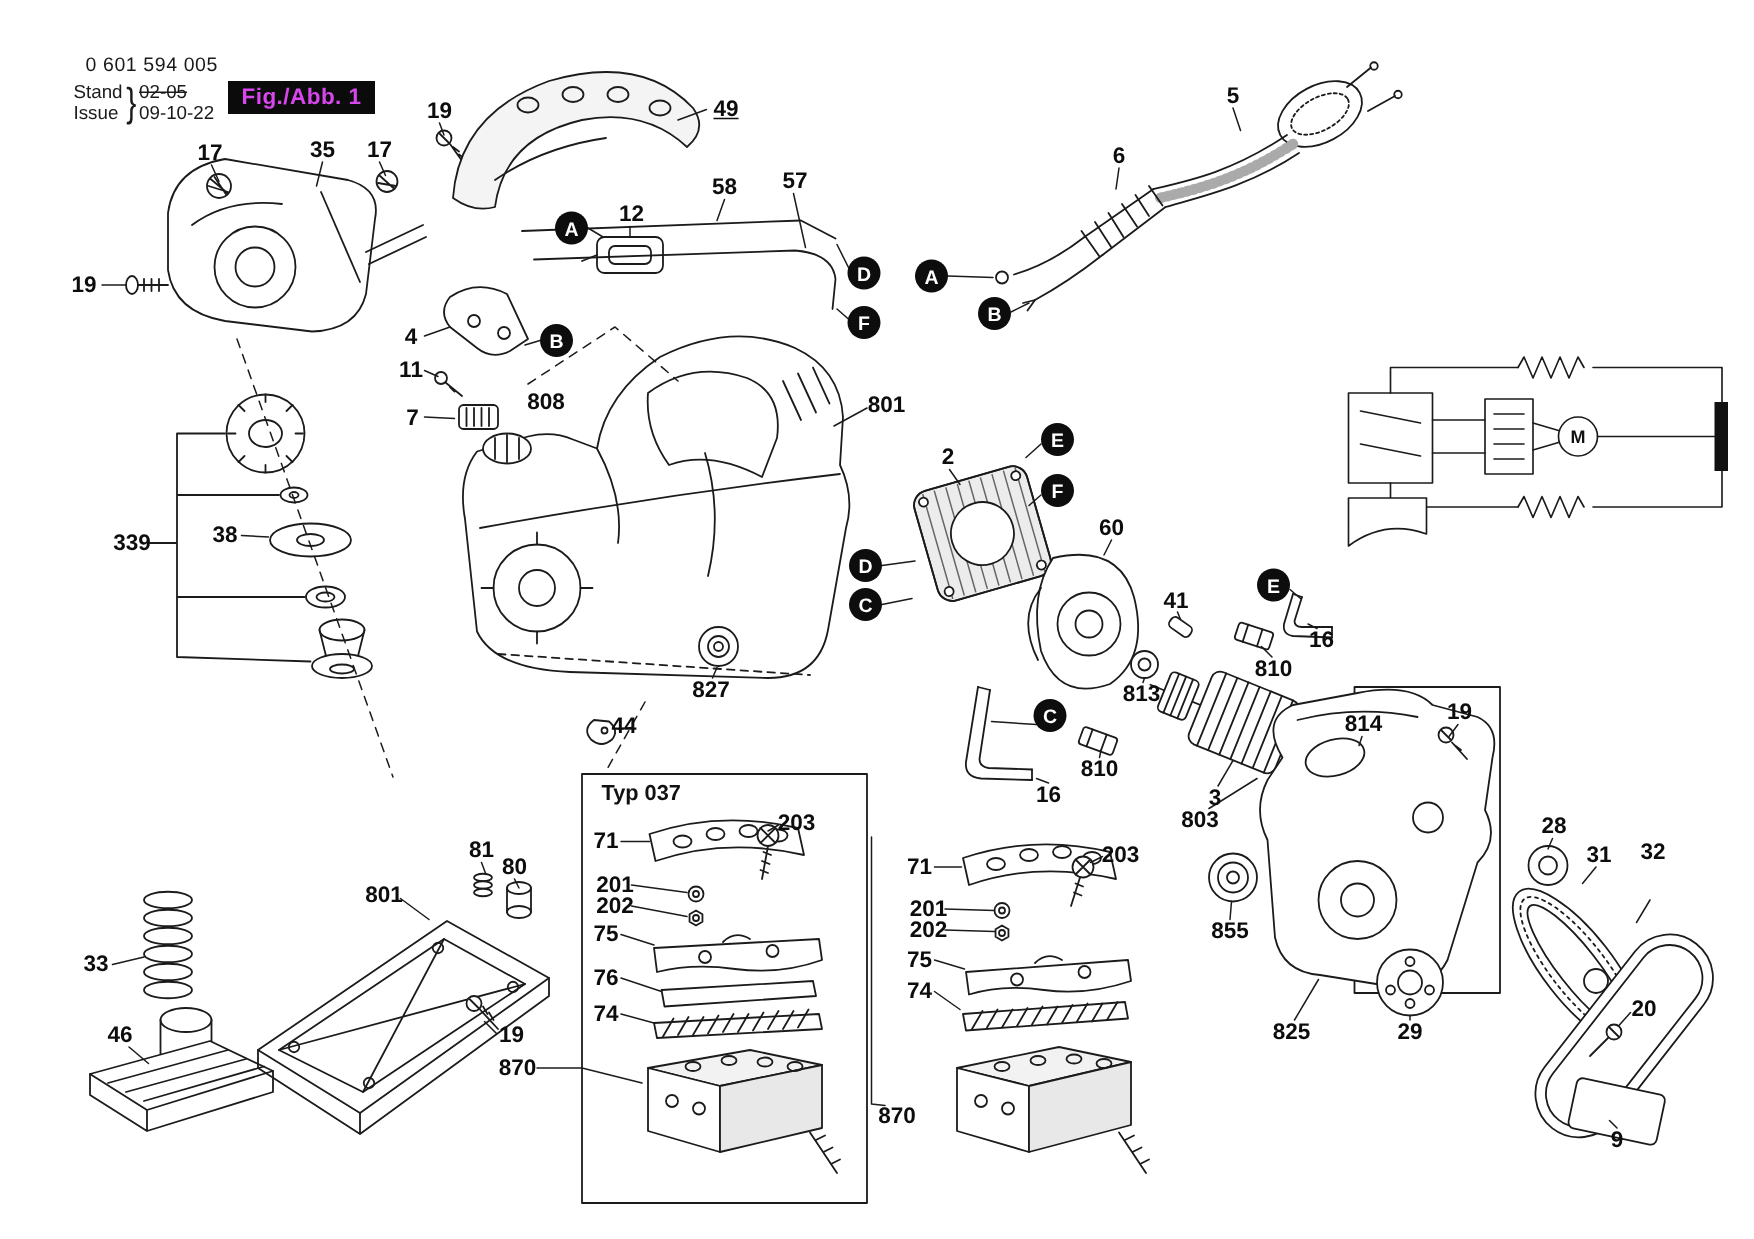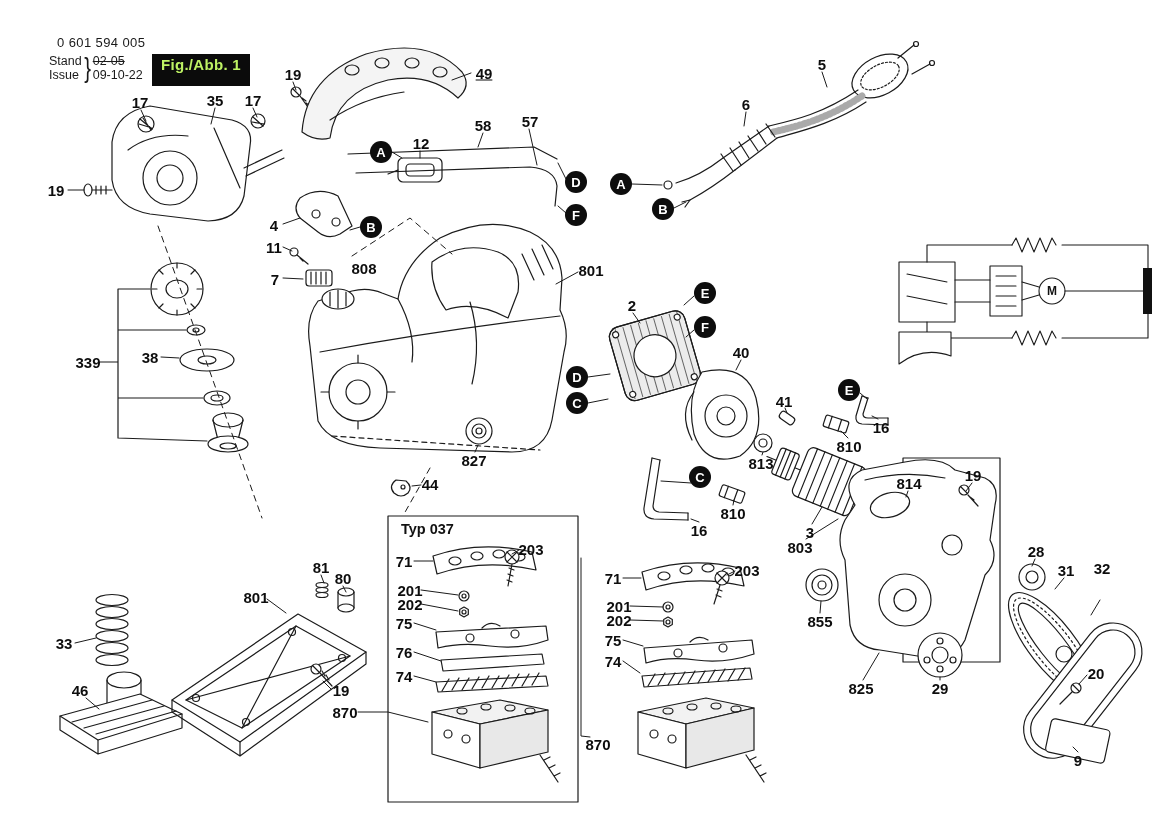--- a/index.html
+++ b/index.html
@@ -11,22 +11,22 @@
   .page > svg { position:absolute; left:0; top:0; }
 
   .doc-meta { position:absolute; left:49px; top:35px; font-size:13px; color:#1a1a1a; }
   .order-no { margin-left:8px; letter-spacing:0.4px; margin-bottom:4px; }
   .stand-issue { display:flex; align-items:center; gap:1px; font-size:12.5px; line-height:14px; }
   .si-col { display:flex; flex-direction:column; }
   .brace { font-size:27px; font-weight:400; transform:scaleX(0.75); line-height:27px; }
   .strike { text-decoration:line-through; }
 
   .fig-badge {
-    position:absolute; left:152px; top:54px; background:#0b0b0b; color:#bef264;
-    font-weight:700; font-size:15px; padding:2px 9px 13px; letter-spacing:0.3px;text-align:right;
+    position:absolute; left:152px; top:54px; background:#0b0b0b; color:#d946ef;
+    font-weight:700; font-size:15px; padding:2px 9px 3px; letter-spacing:0.3px;text-align:right;
   }
   .typ-label { position:absolute; left:401px; top:521px; font-weight:700; font-size:14.5px; }
   .motor-label { position:absolute; left:1052px; top:291px; transform:translate(-50%,-50%); font-weight:700; font-size:12px; }
 
   .footer-notes { position:absolute; left:800px; top:718px; font-size:12.5px; line-height:15.5px; color:#5a5a5a; }
 
   .part-label {
     position:absolute; transform:translate(-50%,-50%); font-weight:700; font-size:15px;
     color:#0d0d0d; white-space:nowrap; line-height:15px;
   }
@@ -428,28 +428,28 @@
       <div class="part-label" style="left: 530px; top: 121px;">57</div>
       <div class="part-label" style="left: 421px; top: 143px;">12</div>
       <div class="part-label" style="left: 822px; top: 64px;">5</div>
       <div class="part-label" style="left: 746px; top: 104px;">6</div>
       <div class="part-label" style="left: 274px; top: 225px;">4</div>
       <div class="part-label" style="left: 274px; top: 247px;">11</div>
       <div class="part-label" style="left: 275px; top: 279px;">7</div>
       <div class="part-label" style="left: 364px; top: 268px;">808</div>
       <div class="part-label" style="left: 591px; top: 270px;">801</div>
       <div class="part-label" style="left: 632px; top: 305px;">2</div>
-      <div class="part-label" style="left: 741px; top: 352px;">40</div>
+      <div class="part-label" style="left: 741px; top: 352px;">60</div>
       <div class="part-label" style="left: 784px; top: 401px;">41</div>
       <div class="part-label" style="left: 881px; top: 427px;">16</div>
       <div class="part-label" style="left: 849px; top: 446px;">810</div>
       <div class="part-label" style="left: 88px; top: 362px;">339</div>
       <div class="part-label" style="left: 150px; top: 357px;">38</div>
       <div class="part-label" style="left: 474px; top: 460px;">827</div>
-      <div class="part-label" style="left: 430px; top: 484px;">44</div>
+      <div class="part-label" style="left: 416px; top: 484px;">44</div>
       <div class="part-label" style="left: 761px; top: 463px;">813</div>
       <div class="part-label" style="left: 810px; top: 532px;">3</div>
       <div class="part-label" style="left: 800px; top: 547px;">803</div>
       <div class="part-label" style="left: 733px; top: 513px;">810</div>
       <div class="part-label" style="left: 699px; top: 530px;">16</div>
       <div class="part-label" style="left: 909px; top: 483px;">814</div>
       <div class="part-label" style="left: 973px; top: 475px;">19</div>
       <div class="part-label" style="left: 1036px; top: 551px;">28</div>
       <div class="part-label" style="left: 1066px; top: 570px;">31</div>
       <div class="part-label" style="left: 1102px; top: 568px; text-align: center;">32</div>

